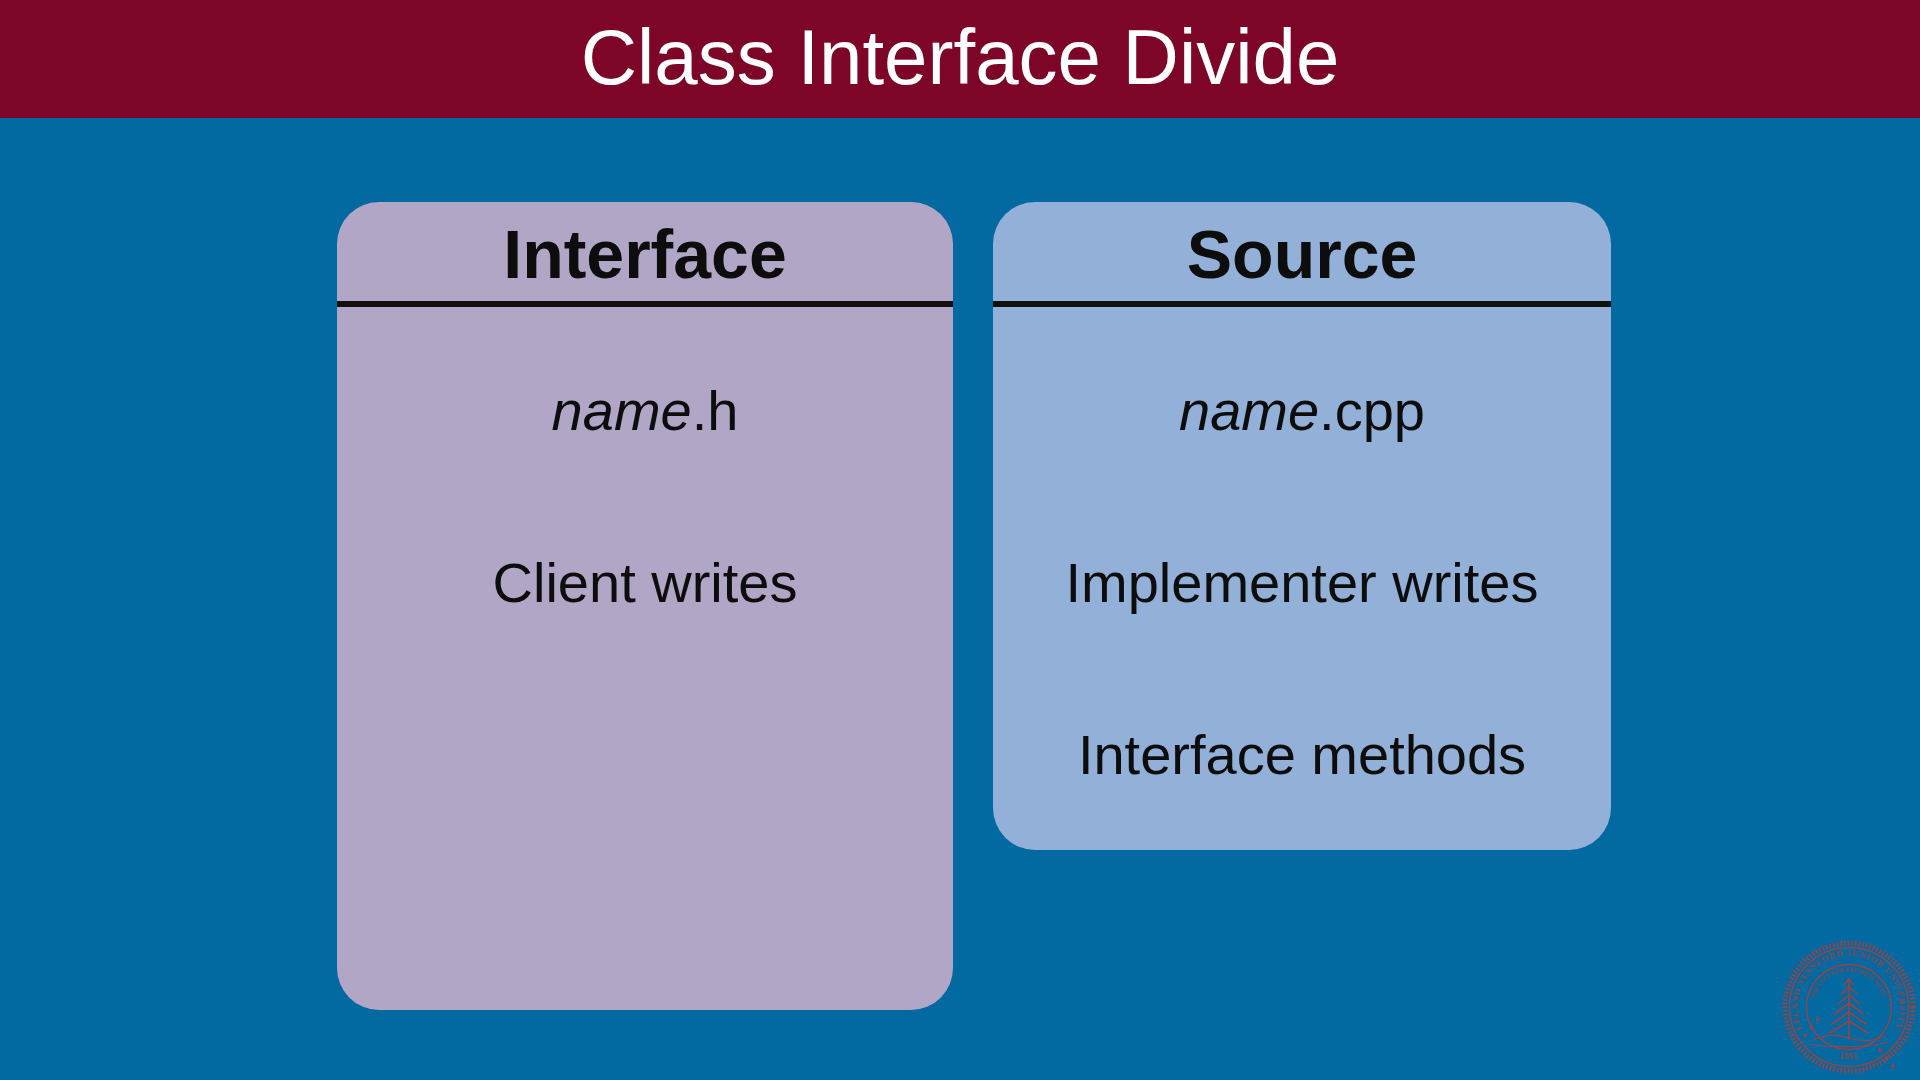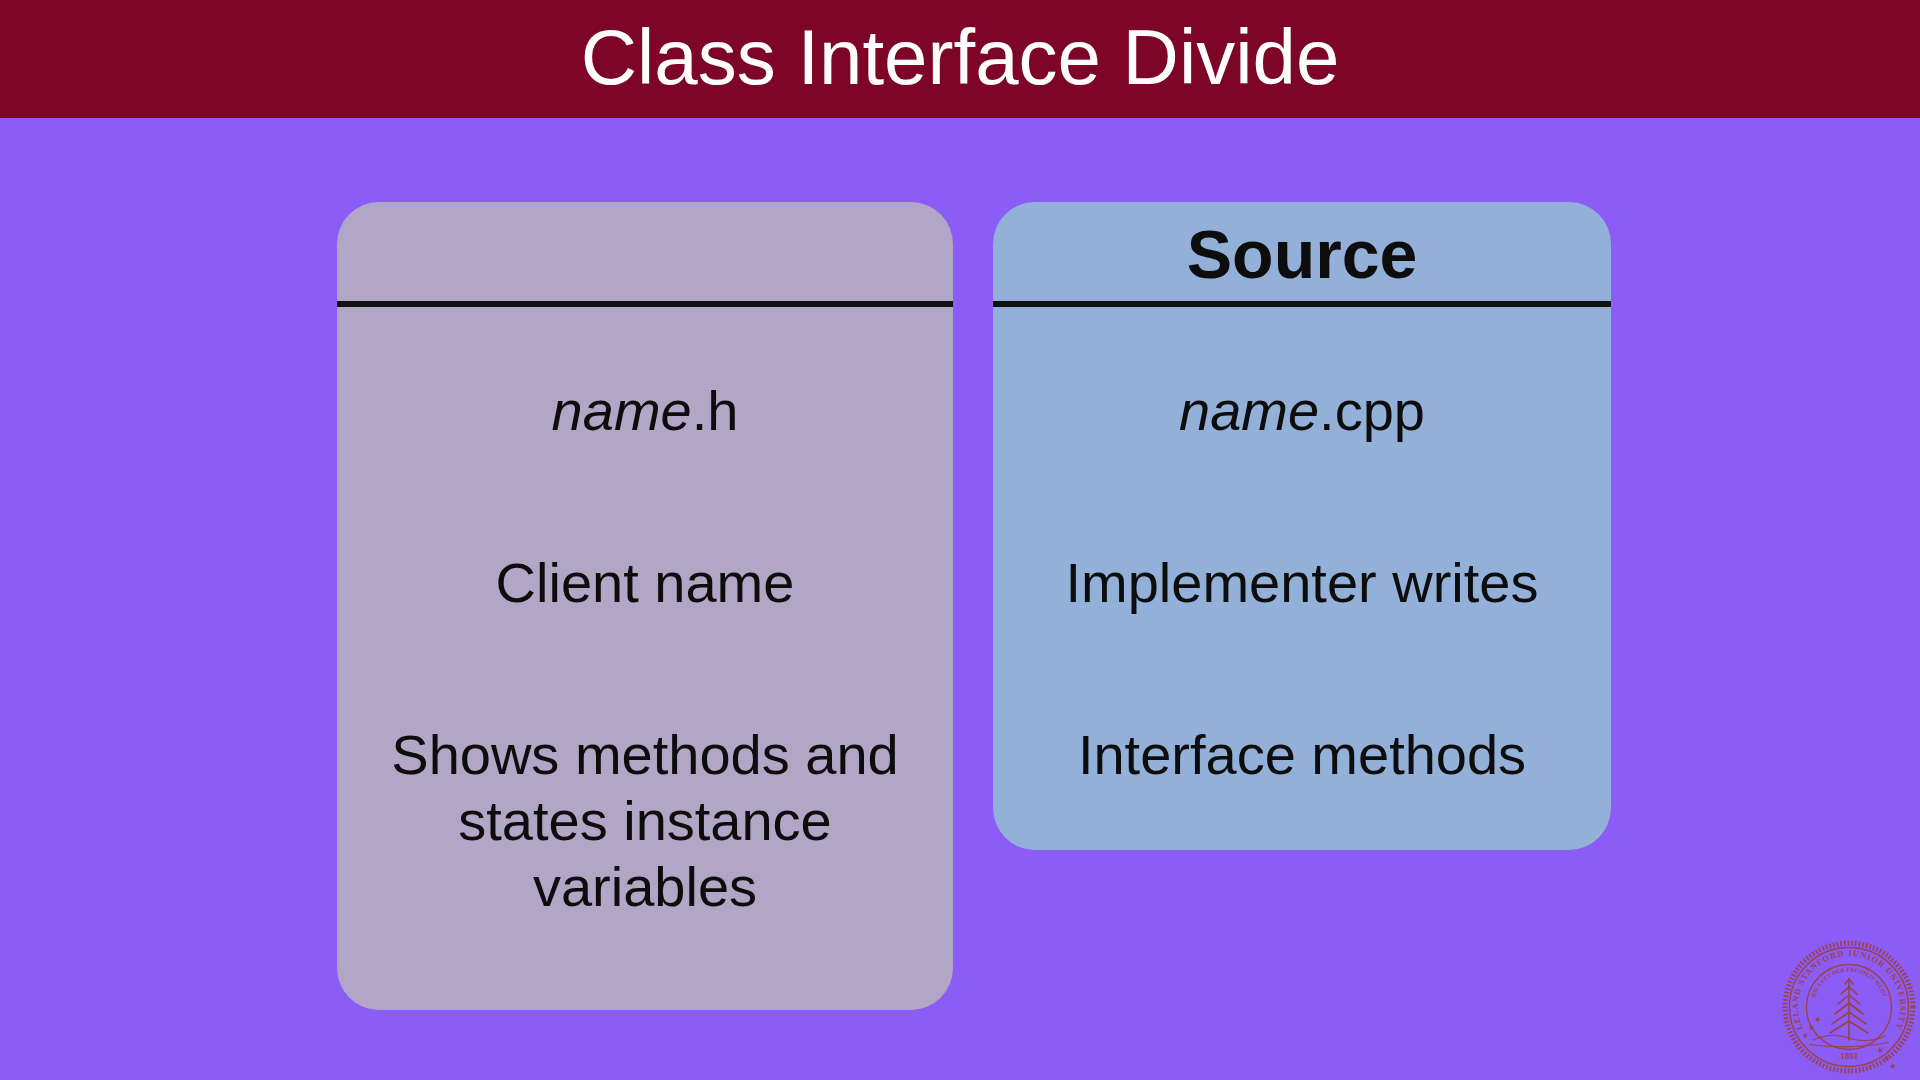--- a/index.html
+++ b/index.html
@@ -7,21 +7,21 @@
     --interface-box:#b2a6c7;
     --source-box:#93b1d8;
     --divider:#111111;
     --seal:#9b4242;
     --title-text:#ffffff;
     --body-text:#0d0d0d;
   }
   html,body{margin:0;padding:0;background:#ffffff;}
   .slide{
     position:relative;width:1920px;height:1080px;overflow:hidden;
-    background:#8b5cf6;
+    background:#0369a1;
     font-family:"Liberation Sans", sans-serif;
     color:var(--body-text);
   }
   .banner{
     position:absolute;left:0;top:0;width:1920px;height:118px;
     background:var(--banner);
     display:flex;align-items:center;justify-content:center;
   }
   .banner h1{
     margin:0;
@@ -63,24 +63,24 @@
 </head>
 <body>
 
 <div class="slide">
 
   <header class="banner">
     <h1>Class Interface Divide</h1>
   </header>
 
   <section class="box box-interface">
+    <h2>Interface</h2>
     <div class="divider"></div>
     <div class="row row-filename"><em>name</em><span>.h</span></div>
-    <div class="row row-reader">Client name</div>
-    <div class="row row-desc">Shows methods and states instance variables</div>
+    <div class="row row-reader">Client writes</div>
   </section>
 
   <section class="box box-source">
     <h2>Source</h2>
     <div class="divider"></div>
     <div class="row row-reader">Implementer writes</div>
     <div class="row row-filename"><em>name</em><span>.cpp</span></div>
     <div class="row row-desc">Interface methods</div>
   </section>
 

